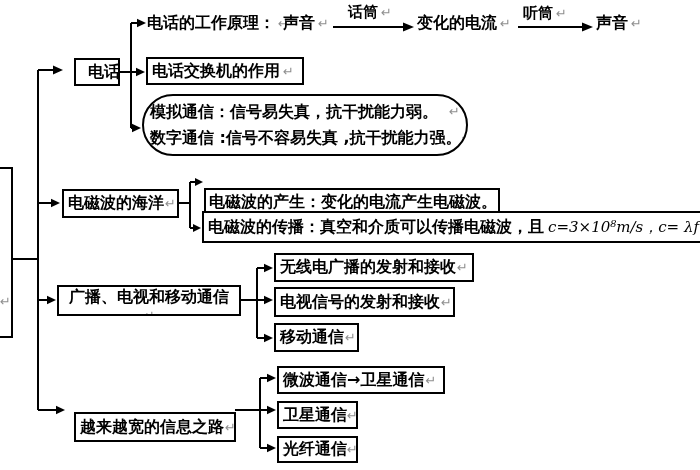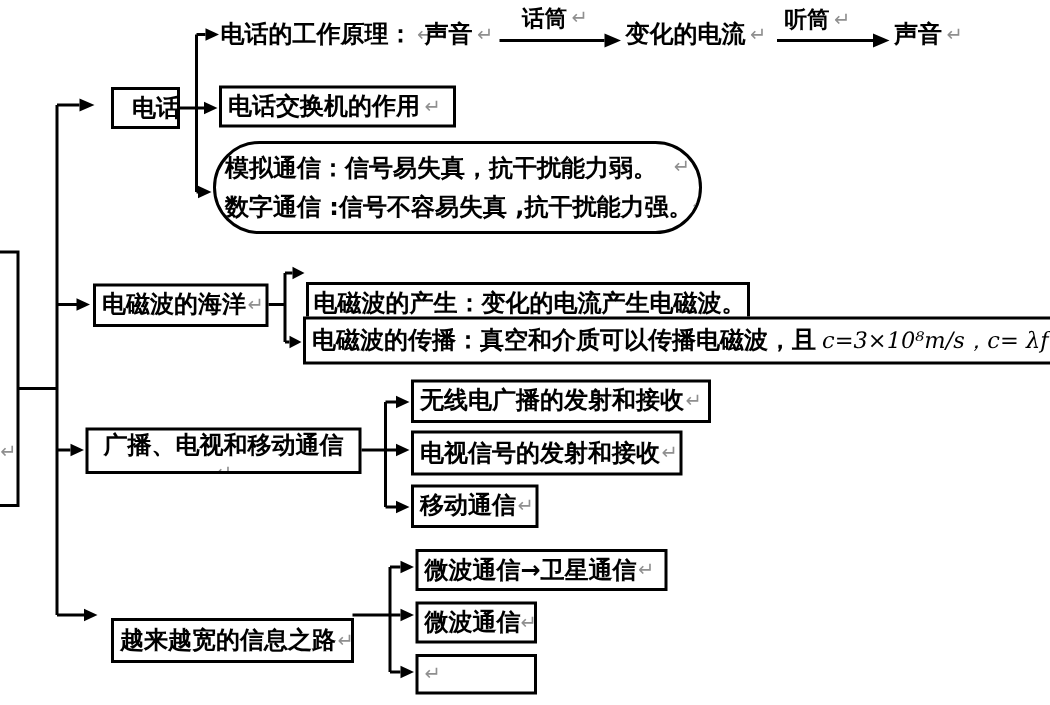--- a/index.html
+++ b/index.html
@@ -241,21 +241,22 @@
     <span>越来越宽的信息之路</span>
       <span class="mark" style="margin-left:1px;">↵</span>
   </div>
 
   <div class="box" style="left:277px; top:366px; width:168px; height:28px;">
     <span>微波通信→卫星通信</span>
       <span class="mark" style="margin-left:1px;">↵</span>
   </div>
 
   <div class="box" style="left:277px; top:401px; width:81px; height:28px;">
-    <span>微波通信</span>
+    <span>卫星通信</span>
       <span class="mark" style="margin-left:0;">↵</span>
   </div>
 
   <div class="box" style="left:277px; top:436px; width:81px; height:27px;">
+    <span>光纤通信</span>
       <span class="mark" style="margin-left:0;">↵</span>
   </div>
 
 </div>
 
 </body></html>

